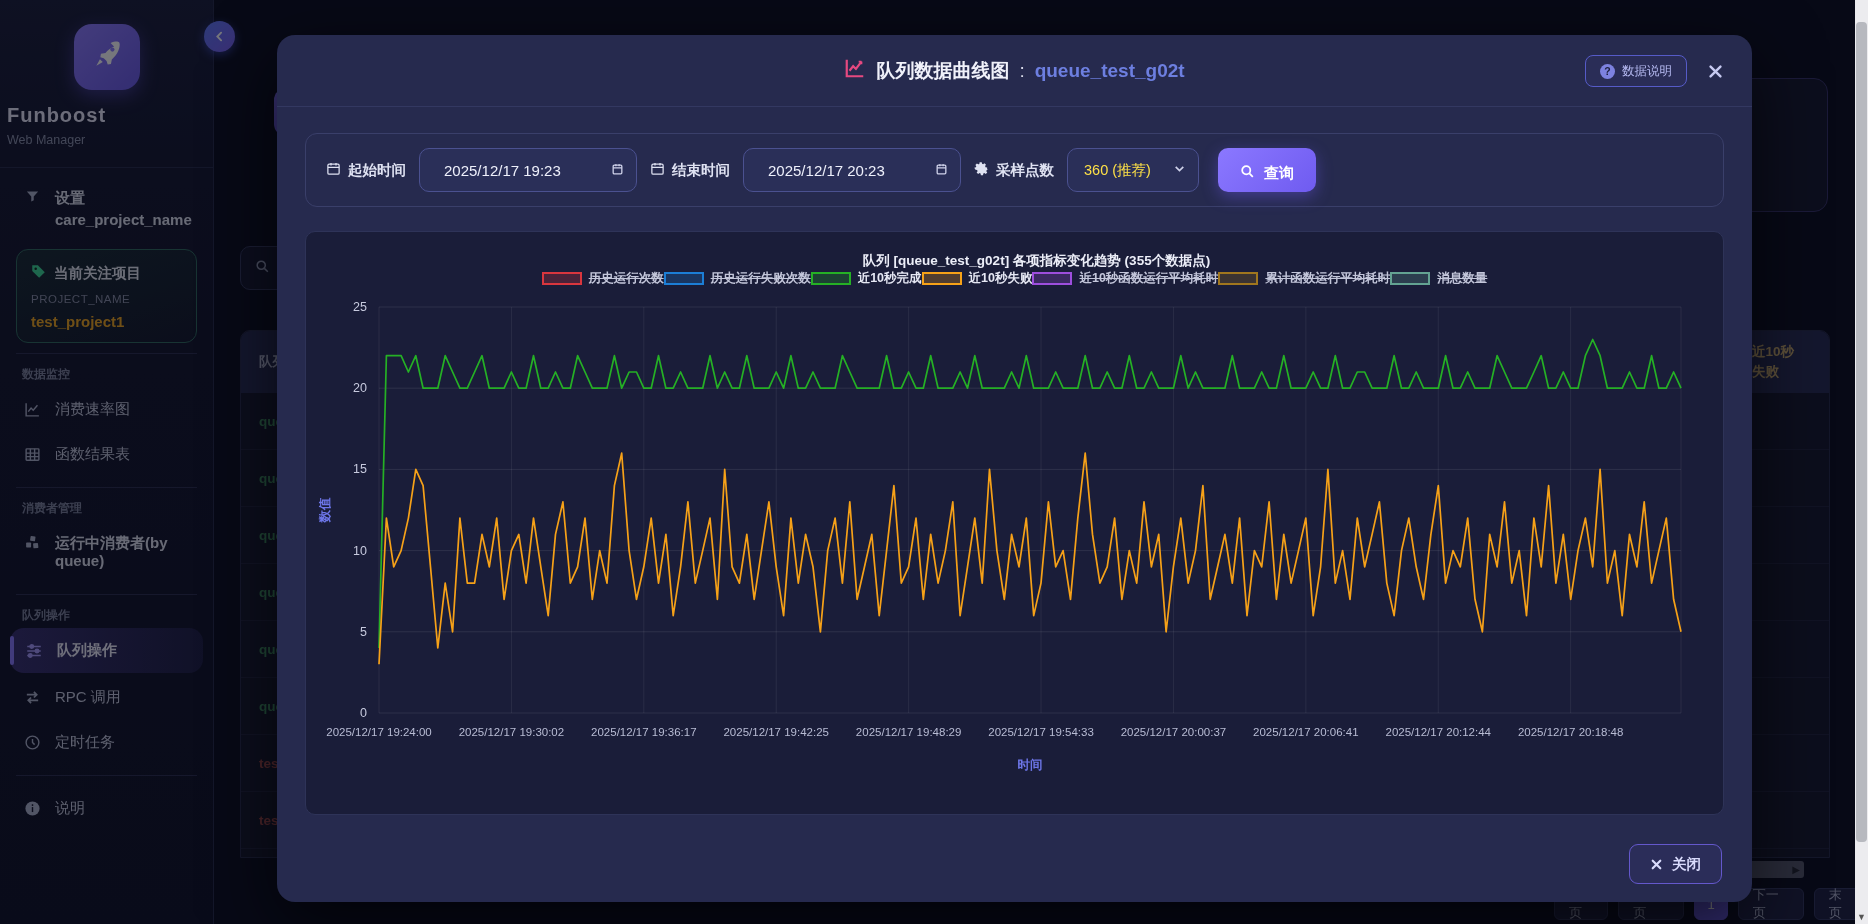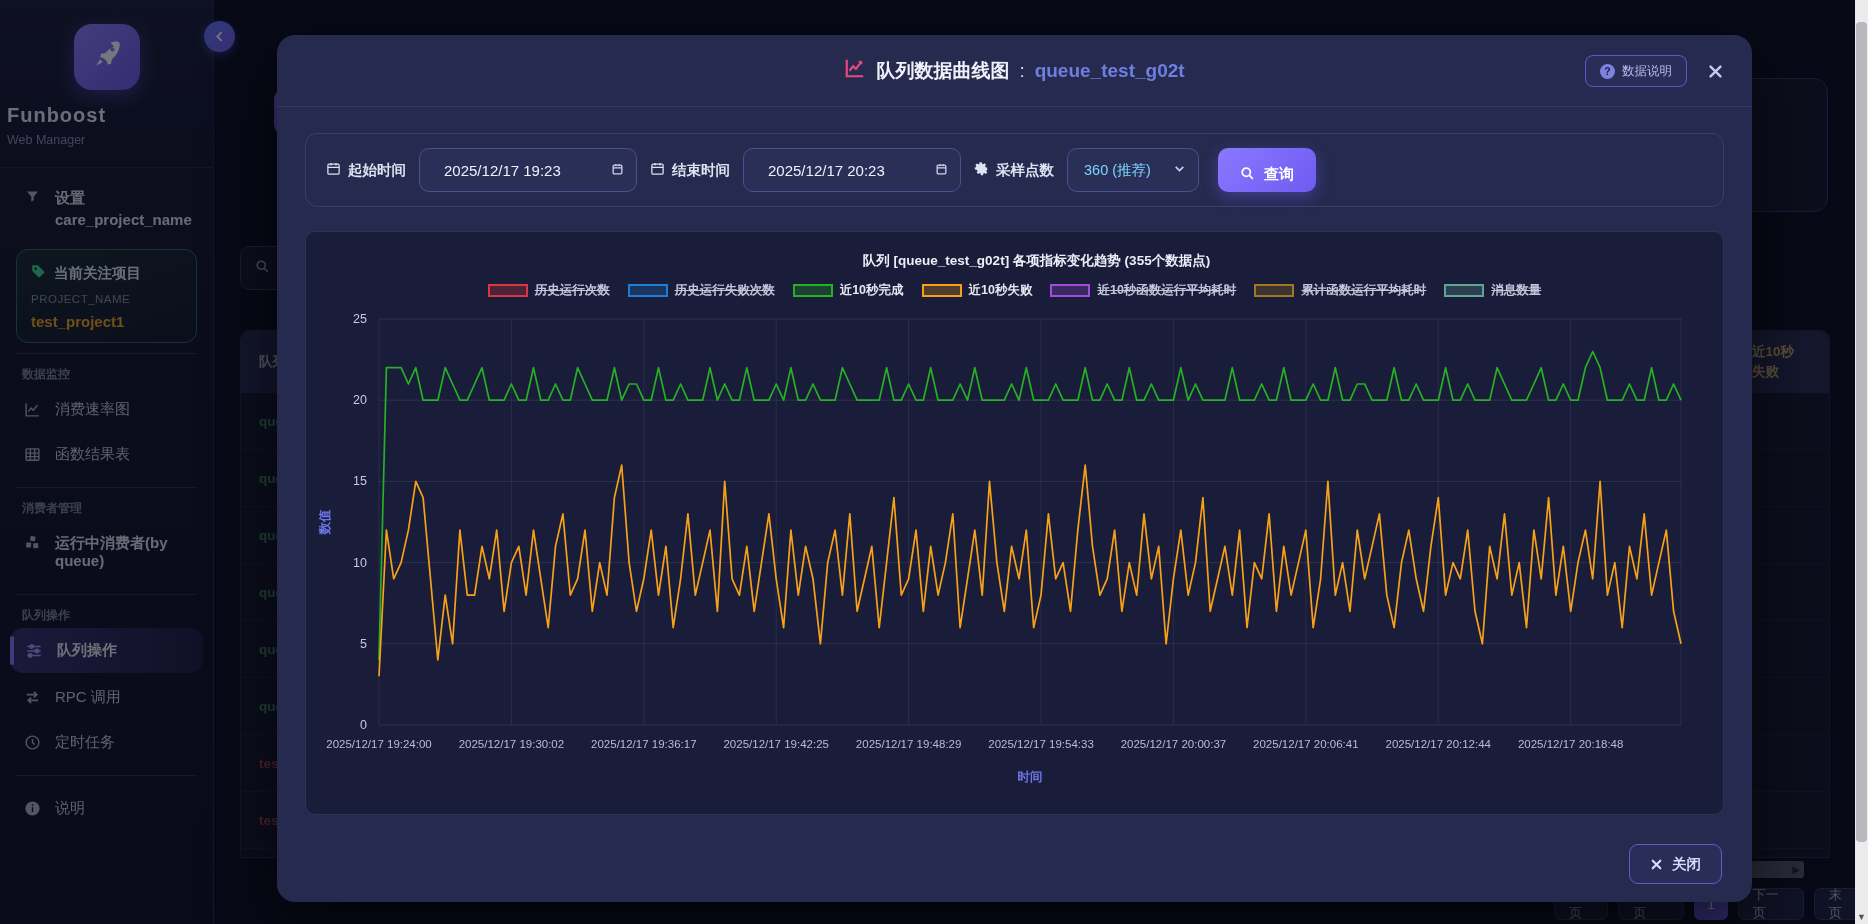--- a/index.html
+++ b/index.html
@@ -87,28 +87,28 @@
   .help-q { width:15px; height:15px; border-radius:50%; background:#7d82e0; color:#1b1e3c; font-size:10.5px; font-weight:bold;
     display:flex; align-items:center; justify-content:center; }
   .close-x { color:#c6c9f0; cursor:pointer; display:flex; }
 
   .filter-bar { margin:26px 28px 24px; height:74px; border:1px solid #3a3f6a; border-radius:12px;
     display:flex; align-items:center; padding:0 20px; gap:13px; }
   .f-label { display:flex; align-items:center; gap:7px; font-size:14.5px; font-weight:bold; color:#dfe2f2; }
   .f-input { width:218px; height:44px; background:#2a2f58; border:1px solid #4b5190; border-radius:10px;
     display:flex; align-items:center; justify-content:space-between; padding:0 12px 0 24px; color:#eef0fb; font-size:15px; }
   .f-select { width:132px; height:44px; background:#2a2f58; border:1px solid #4b5190; border-radius:10px;
-    display:flex; align-items:center; justify-content:space-between; padding:0 12px 0 16px; color:#7dd3fc; font-size:14.5px; }
-  .query-btn { height:44px; padding:8px 22px; margin-left:6px; border:none; border-radius:10px; cursor:pointer;
+    display:flex; align-items:center; justify-content:space-between; padding:0 12px 0 16px; color:#fde047; font-size:14.5px; }
+  .query-btn { height:44px; padding:16px 22px; margin-left:6px; border:none; border-radius:10px; cursor:pointer;
     background:linear-gradient(135deg,#8b78ff,#6f5bf0); color:#fff; font-size:15px; font-weight:bold;
-    display:flex; align-items:flex-end; gap:9px; box-shadow:0 5px 16px rgba(110,90,240,.4); }
+    display:flex; align-items:flex-start; gap:9px; box-shadow:0 5px 16px rgba(110,90,240,.4); }
 
   .chart-panel { margin:0 28px; height:584px; background:#1a1d39; border:1px solid #2e3358; border-radius:10px; position:relative; }
   .chart-title { text-align:center; margin-top:20px; font-size:13.5px; font-weight:bold; color:#eceef8;margin-left:44px; }
-  .legend-row { display:flex; justify-content:center; align-items:center; gap:18px; margin-top:12px; }
+  .legend-row { display:flex; justify-content:center; align-items:center; margin-top:0; }
   .lg-item { display:flex; align-items:center; gap:7px; font-size:12.5px; cursor:pointer; }
   .lg-box { width:40px; height:13px; border-width:2.5px; border-style:solid; }
   .lg-item .lg-label { color:#e6e8f4; font-weight:bold; }
   .lg-item.hidden-series .lg-label { text-decoration:line-through; color:#c3c6da; }
   .plot-wrap { margin:6px auto 0; width:1400px; }
   svg.plot { overflow:visible; display:block; }
 
   .modal-footer { position:absolute; right:30px; bottom:18px; }
   .close-btn { height:40px; padding:0 20px; border-radius:9px; border:1.5px solid #6458cc; background:rgba(108,92,231,.08);
     color:#d9dbfc; font-size:14.5px; font-weight:bold; display:flex; align-items:center; gap:9px; cursor:pointer; }

